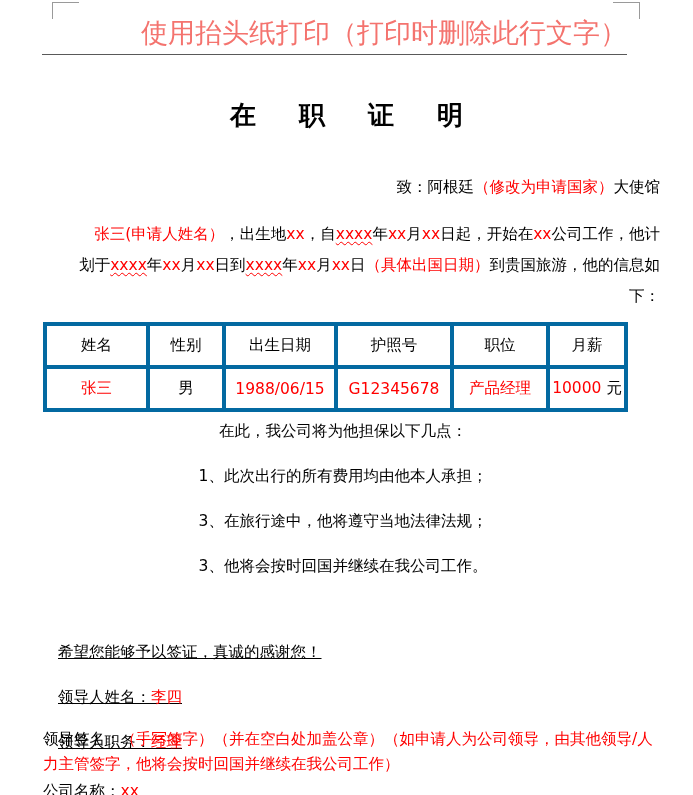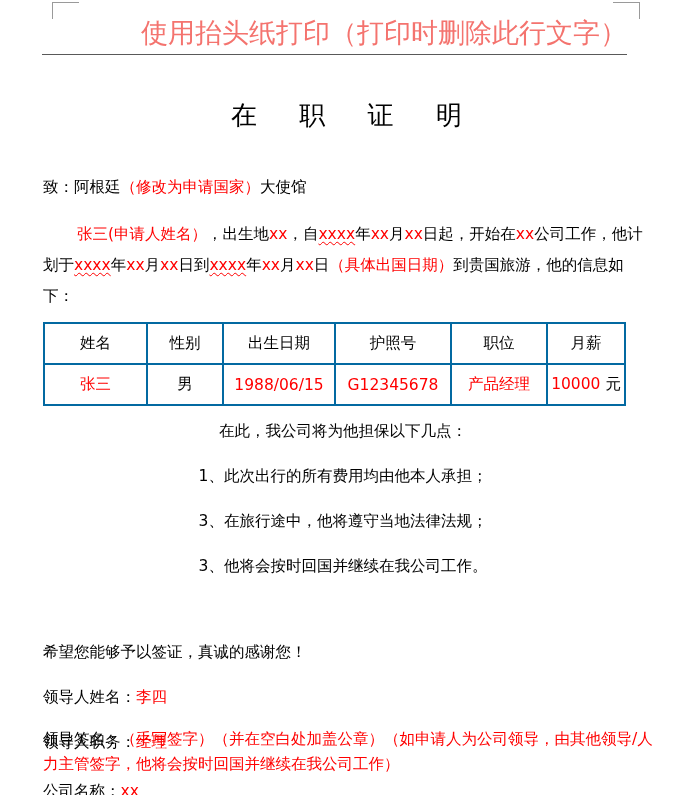--- a/index.html
+++ b/index.html
@@ -58,32 +58,33 @@
 
   
   .doc-title {
     position: absolute;
     left: 0;
     top: 98px;
     width: 693px;
     text-align: center;
     font-size: 26px;
     line-height: 34px;
-    font-weight: normal;
+    font-weight: bold;
     letter-spacing: 17px;
     text-indent: 17px;
     color: #000000;
   }
 
   
   .body-block {
     position: absolute;
-    left: 43px;
+    left: 60px;
     top: 172px;
     width: 600px;
+    text-align: right;
   }
   .para {
     font-size: 15.5px;
     line-height: 31px;
     color: #000000;
     margin: 0;
   }
   .para.addressee { margin-bottom: 16px; }
   .para.intro { text-indent: 0; }
   .indent { display: inline-block; width: 34px; }
@@ -98,21 +99,21 @@
     left: 43px;
     top: 322px;
     width: 581px;
   }
   table.info-table {
     border-collapse: collapse;
     width: 581px;
     table-layout: fixed;
   }
   table.info-table td {
-    border: 2px solid #0369a1;
+    border: 4px solid #0369a1;
     text-align: center;
     vertical-align: middle;
     font-size: 15.5px;
     height: 35px;
     padding: 2px 2px;
     white-space: nowrap;
     overflow: hidden;
   }
   table.info-table tr.head td { color: #000000; }
   col.c0 { width: 103px; }
@@ -134,23 +135,24 @@
     font-size: 15.5px;
     line-height: 22px;
     margin: 0 0 23px 0;
     color: #000000;
   }
   .g-line.last { margin-bottom: 21px; }
 
   
   .leader-block {
     position: absolute;
-    left: 43px;
+    left: 58px;
     top: 641px;
     width: 610px;
+    text-decoration: underline;
   }
   .l-line {
     font-size: 15.5px;
     line-height: 22px;
     margin: 0 0 23px 0;
   }
   .sign-block {
     position: absolute;
     left: 43px;
     top: 727px;

